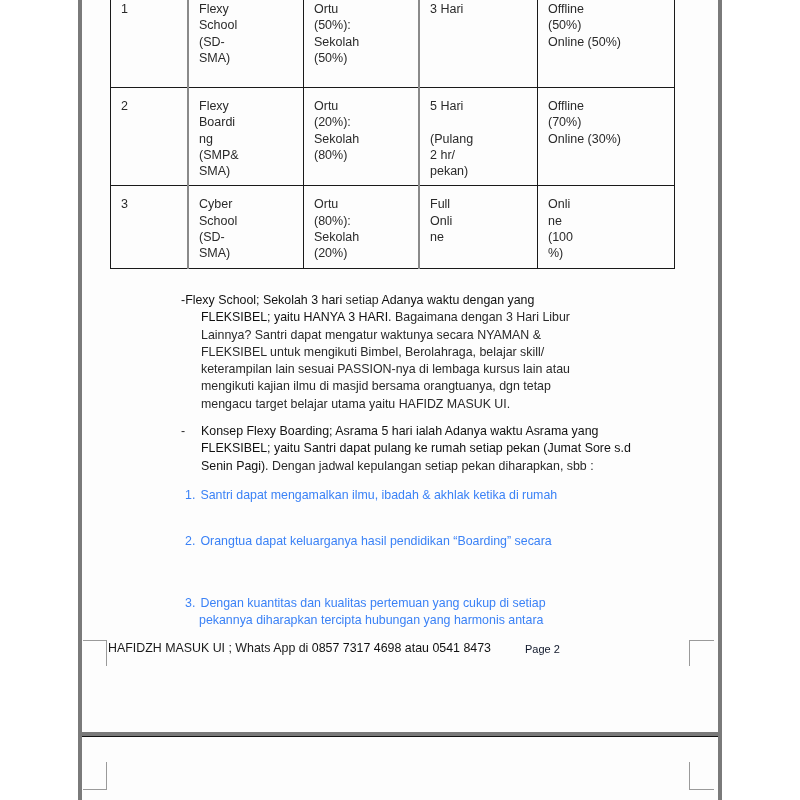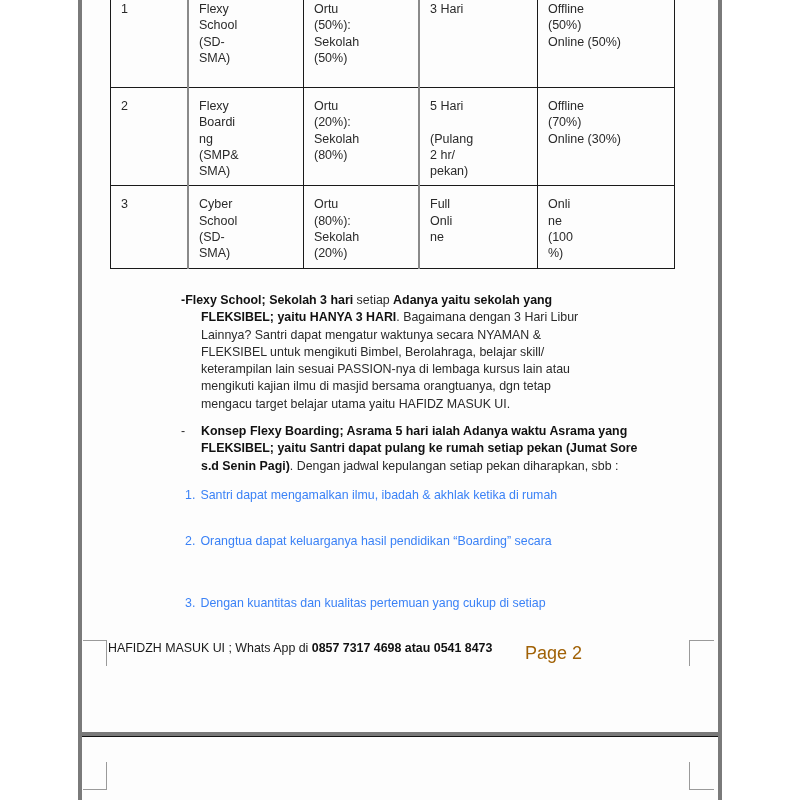--- a/index.html
+++ b/index.html
@@ -35,31 +35,31 @@
   table.doc-table td.c4 { border-left-color:#8a8a8a; border-left-width:2px; }
   table.doc-table tr.r1 td { height:80px; padding-top:20px; }
   table.doc-table tr.r2 td { height:80px; padding-top:10px; }
   table.doc-table tr.r3 td { height:64px; padding-top:10px; }
   .cell-text { white-space:pre-line; }
   .bw { width:66px; } .sw { width:104px; } .cw { width:104px; } .hw { width:107px; } .mw { width:126px; }
 
   .para {
     position:absolute; font-size:12.4px; line-height:17.3px; color:#2a2a2a;
   }
-  .b { font-weight:bold; color:#111; }
+  .b { font-weight:normal; color:#111; }
   #p1 { left:181px; top:292px; width:420px; }
   #p1 .indent { padding-left:20px; display:block; }
   #p2 { left:181px; top:423px; width:470px; }
   .list { position:absolute; left:185px; width:420px; font-size:12.4px; line-height:17.3px; color:#3b82f6; }
   #li1 { top:487px; } #li2 { top:533px; } #li3 { top:595px; }
   .list .num { display:inline-block; width:12px; }
   .list .cont { display:block; padding-left:14px; }
 
   .footer { position:absolute; top:641px; left:108px; font-size:12.4px; color:#1a1a1a; white-space:nowrap; }
-  .footer-page { position:absolute; top:643px; left:525px; font-size:18px; color:#a16207; }
+  .footer-page { position:absolute; top:643px; left:525px; font-size:11px; color:#0f172a; }
 
   .corner { position:absolute; border-color:#9a9a9a; border-style:solid; border-width:0; }
   #c1 { left:83px; top:640px; width:23px; height:25px; border-top-width:1px; border-right-width:1px; }
   #c2 { left:689px; top:640px; width:24px; height:25px; border-top-width:1px; border-left-width:1px; }
   #c3 { left:83px; top:762px; width:23px; height:27px; border-bottom-width:1px; border-right-width:1px; }
   #c4 { left:689px; top:762px; width:24px; height:27px; border-bottom-width:1px; border-left-width:1px; }
 </style>
 </head>
 <body>
 
@@ -122,21 +122,21 @@
 ne</span></td>
     <td class="mw"><span class="cell-text">Onli
 ne
 (100
 %)</span></td>
   </tr>
 </tbody>
   </table>
 
 <div id="p1" class="para">
-  <span class="b">-Flexy School; Sekolah 3 hari</span><span> setiap </span><span class="b">Adanya yaitu sekolah yang</span>
+  <span class="b">-Flexy School; Sekolah 3 hari</span><span> setiap </span><span class="b">Adanya waktu dengan yang</span>
   <span class="indent"><span class="b">FLEKSIBEL; yaitu HANYA 3 HARI</span><span>. Bagaimana dengan 3 Hari Libur Lainnya? Santri dapat mengatur waktunya secara NYAMAN &amp; FLEKSIBEL untuk mengikuti Bimbel, Berolahraga, belajar skill/ keterampilan lain sesuai PASSION-nya di lembaga kursus lain atau mengikuti kajian ilmu di masjid bersama orangtuanya, dgn tetap mengacu target belajar utama yaitu HAFIDZ MASUK UI.</span></span>
 </div>
 
 <div id="p2" class="para">
   <div style="display:flex;">
     <span style="width:20px; flex:none;">-</span>
     <span style="width:440px;"><span class="b">Konsep Flexy Boarding; Asrama 5 hari ialah Adanya waktu Asrama yang FLEKSIBEL; yaitu Santri dapat pulang ke rumah setiap pekan (Jumat Sore s.d Senin Pagi)</span><span>. Dengan jadwal kepulangan setiap pekan diharapkan, sbb :</span></span>
   </div>
 </div>
 
@@ -144,20 +144,21 @@
   <span class="num">1.</span>
   <span>Santri dapat mengamalkan ilmu, ibadah &amp; akhlak ketika di rumah</span>
 </div>
 <div id="li2" class="list">
   <span class="num">2.</span>
   <span>Orangtua dapat keluarganya hasil pendidikan “Boarding” secara</span>
 </div>
 <div id="li3" class="list">
   <span class="num">3.</span>
   <span>Dengan kuantitas dan kualitas pertemuan yang cukup di setiap</span>
+  <span class="cont">pekannya diharapkan tercipta hubungan yang harmonis antara</span>
 </div>
 
 <div class="footer">
   <span>HAFIDZH MASUK UI ; Whats App di </span><span class="b">0857 7317 4698 atau 0541 8473</span>
 </div>
 <div class="footer-page">Page 2</div>
 
 <div id="c1" class="corner"></div>
 <div id="c2" class="corner"></div>
 <div id="c3" class="corner"></div>

